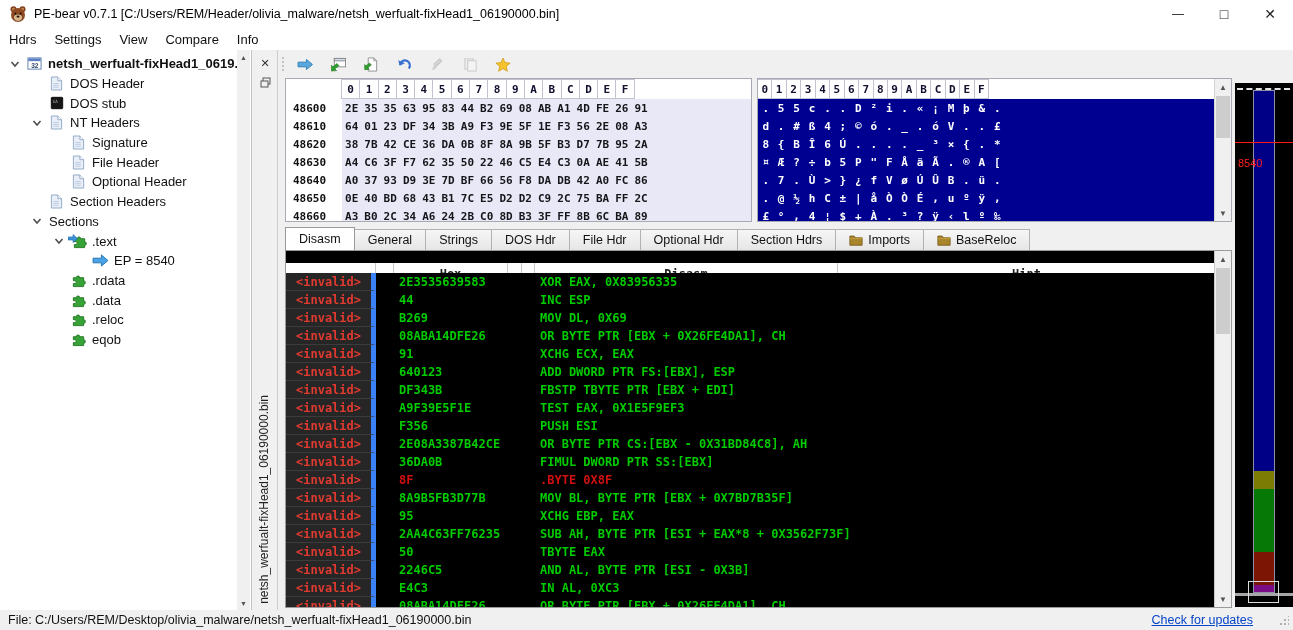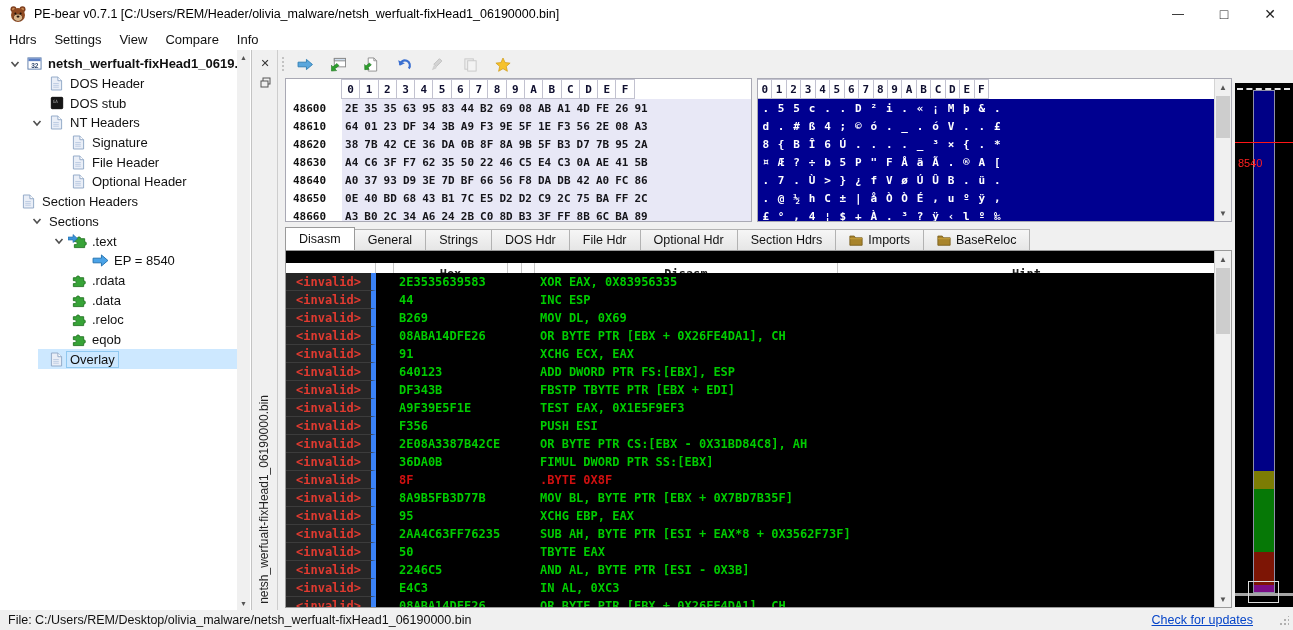--- a/index.html
+++ b/index.html
@@ -238,21 +238,21 @@
             <span style="display: inline-flex; align-items: center;">
               <svg width="13" height="15" viewBox="0 0 14 16">
                 <path d="M1.5 1h7L12.5 5v10h-11z" fill="#e9eef7" stroke="#8fa6c6"></path>
                 <path d="M8.5 1v4h4" fill="#fff" stroke="#8fa6c6"></path>
                 <path d="M3.5 8h6M3.5 10h6M3.5 12h6" stroke="#bccbe2" stroke-width="1"></path>
               </svg>
             </span>
           </span>
           <span class="tlabel">Optional Header</span>
         </div>
-        <div class="tree-row" style="">
+        <div class="tree-row" style="padding-left: 28px;">
           <span class="slot"></span>
           <span class="ticon">
             <span style="display: inline-flex; align-items: center;">
               <svg width="13" height="15" viewBox="0 0 14 16">
                 <path d="M1.5 1h7L12.5 5v10h-11z" fill="#e9eef7" stroke="#8fa6c6"></path>
                 <path d="M8.5 1v4h4" fill="#fff" stroke="#8fa6c6"></path>
                 <path d="M3.5 8h6M3.5 10h6M3.5 12h6" stroke="#bccbe2" stroke-width="1"></path>
               </svg>
             </span>
           </span>
@@ -337,33 +337,20 @@
         <div class="tree-row" style="padding-left: 50px;">
           <span class="slot"></span>
           <span class="ticon">
             <span style="display: inline-flex; align-items: center;">
               <svg width="15" height="15" viewBox="0 0 16 16">
                 <path d="M2.5 5h3.4c-1-2.4 4.2-2.4 3.2 0h4.4v3.6c2.4-1 2.4 4.2 0 3.2v2.7H2.5v-3.2h1.7c1.9 0 1.9-3.1 0-3.1H2.5z" fill="#37a337" stroke="#1d6e1d" stroke-width="0.9"></path>
               </svg>
             </span>
           </span>
           <span class="tlabel">eqob</span>
-        </div>
-        <div class="tree-row selected" style="padding-left: 28px;">
-          <span class="slot"></span>
-          <span class="ticon">
-            <span style="display: inline-flex; align-items: center;">
-              <svg width="13" height="15" viewBox="0 0 14 16">
-                <path d="M1.5 1h7L12.5 5v10h-11z" fill="#e9eef7" stroke="#8fa6c6"></path>
-                <path d="M8.5 1v4h4" fill="#fff" stroke="#8fa6c6"></path>
-                <path d="M3.5 8h6M3.5 10h6M3.5 12h6" stroke="#bccbe2" stroke-width="1"></path>
-              </svg>
-            </span>
-          </span>
-          <span class="tlabel">Overlay</span>
         </div>
       </div>
     <div id="tree-scroll">
       <div class="scr-arrow">▲</div>
       <div class="scr-arrow bottom">▼</div>
     </div>
   </div>
 
   <div id="vstrip">
     <div class="vclose">✕</div>

